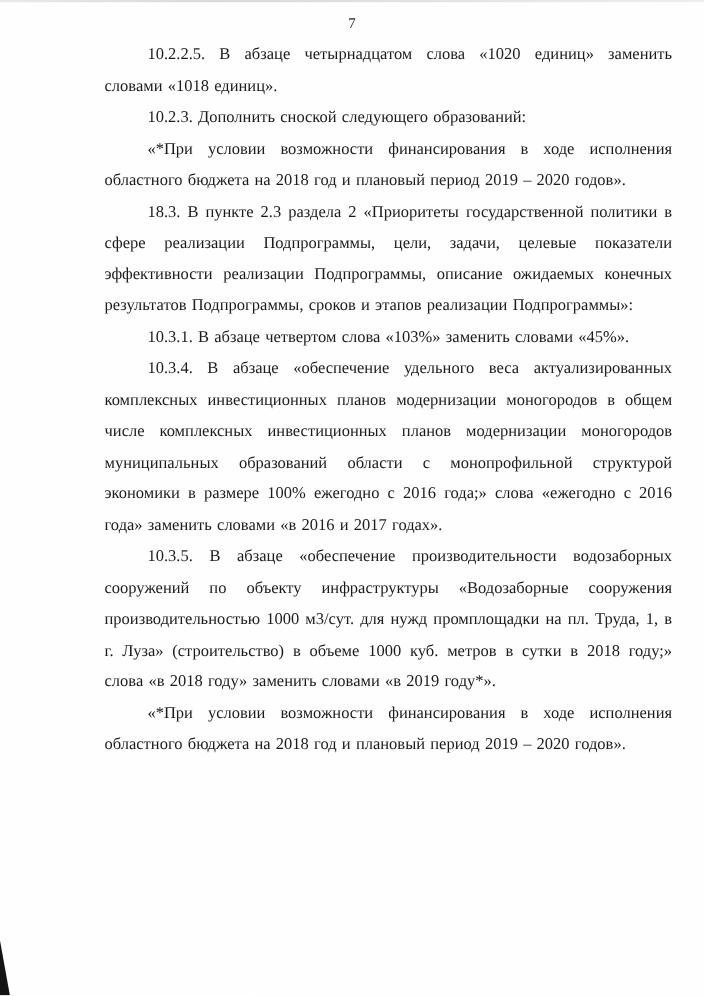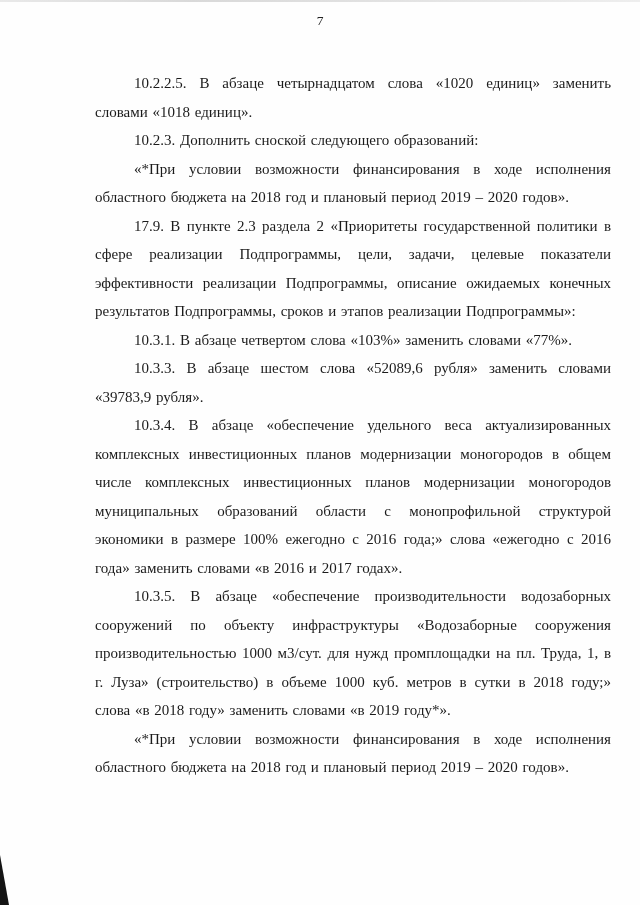--- a/index.html
+++ b/index.html
@@ -28,21 +28,21 @@
     position: absolute;
     top: 13px;
     left: 0;
     right: 0;
     text-align: center;
     font-size: 13.5px;
     color: #222222;
   }
   .content {
     position: absolute;
-    top: 69px;
+    top: 36px;
     left: 95px;
     width: 516px;
     font-size: 15px;
     line-height: 28.5px;
     text-align: justify;
   }
   .content p {
     margin: 0;
     padding: 0;
     text-indent: 39px;
@@ -63,22 +63,21 @@
 
 <div class="page">
   <div class="scan-top-edge"></div>
 
   <div class="page-number">7</div>
 
   <div class="content">
     <p>10.2.2.5. В абзаце четырнадцатом слова «1020 единиц» заменить словами «1018 единиц».</p>
     <p>10.2.3. Дополнить сноской следующего образований:</p>
     <p>«*При условии возможности финансирования в ходе исполнения областного бюджета на 2018 год и плановый период 2019 – 2020 годов».</p>
-    <p>17.9. В пункте 2.3 раздела 2 «Приоритеты государственной политики в сфере реализации Подпрограммы, цели, задачи, целевые показатели эффективности реализации Подпрограммы, описание ожидаемых конечных результатов Подпрограммы, сроков и этапов реализации Подпрограммы»:</p>
-    <p>10.3.1. В абзаце четвертом слова «103%» заменить словами «77%».</p>
-    <p>10.3.3. В абзаце шестом слова «52089,6 рубля» заменить словами «39783,9 рубля».</p>
+    <p>18.3. В пункте 2.3 раздела 2 «Приоритеты государственной политики в сфере реализации Подпрограммы, цели, задачи, целевые показатели эффективности реализации Подпрограммы, описание ожидаемых конечных результатов Подпрограммы, сроков и этапов реализации Подпрограммы»:</p>
+    <p>10.3.1. В абзаце четвертом слова «103%» заменить словами «45%».</p>
     <p>10.3.4. В абзаце «обеспечение удельного веса актуализированных комплексных инвестиционных планов модернизации моногородов в общем числе комплексных инвестиционных планов модернизации моногородов муниципальных образований области с монопрофильной структурой экономики в размере 100% ежегодно с 2016 года;» слова «ежегодно с 2016 года» заменить словами «в 2016 и 2017 годах».</p>
     <p>10.3.5. В абзаце «обеспечение производительности водозаборных сооружений по объекту инфраструктуры «Водозаборные сооружения производительностью 1000 м3/сут. для нужд промплощадки на пл. Труда, 1, в г. Луза» (строительство) в объеме 1000 куб. метров в сутки в 2018 году;» слова «в 2018 году» заменить словами «в 2019 году*».</p>
     <p>«*При условии возможности финансирования в ходе исполнения областного бюджета на 2018 год и плановый период 2019 – 2020 годов».</p>
   </div>
 
   <div class="scan-corner-artifact"></div>
 </div>
 
 </body></html>

